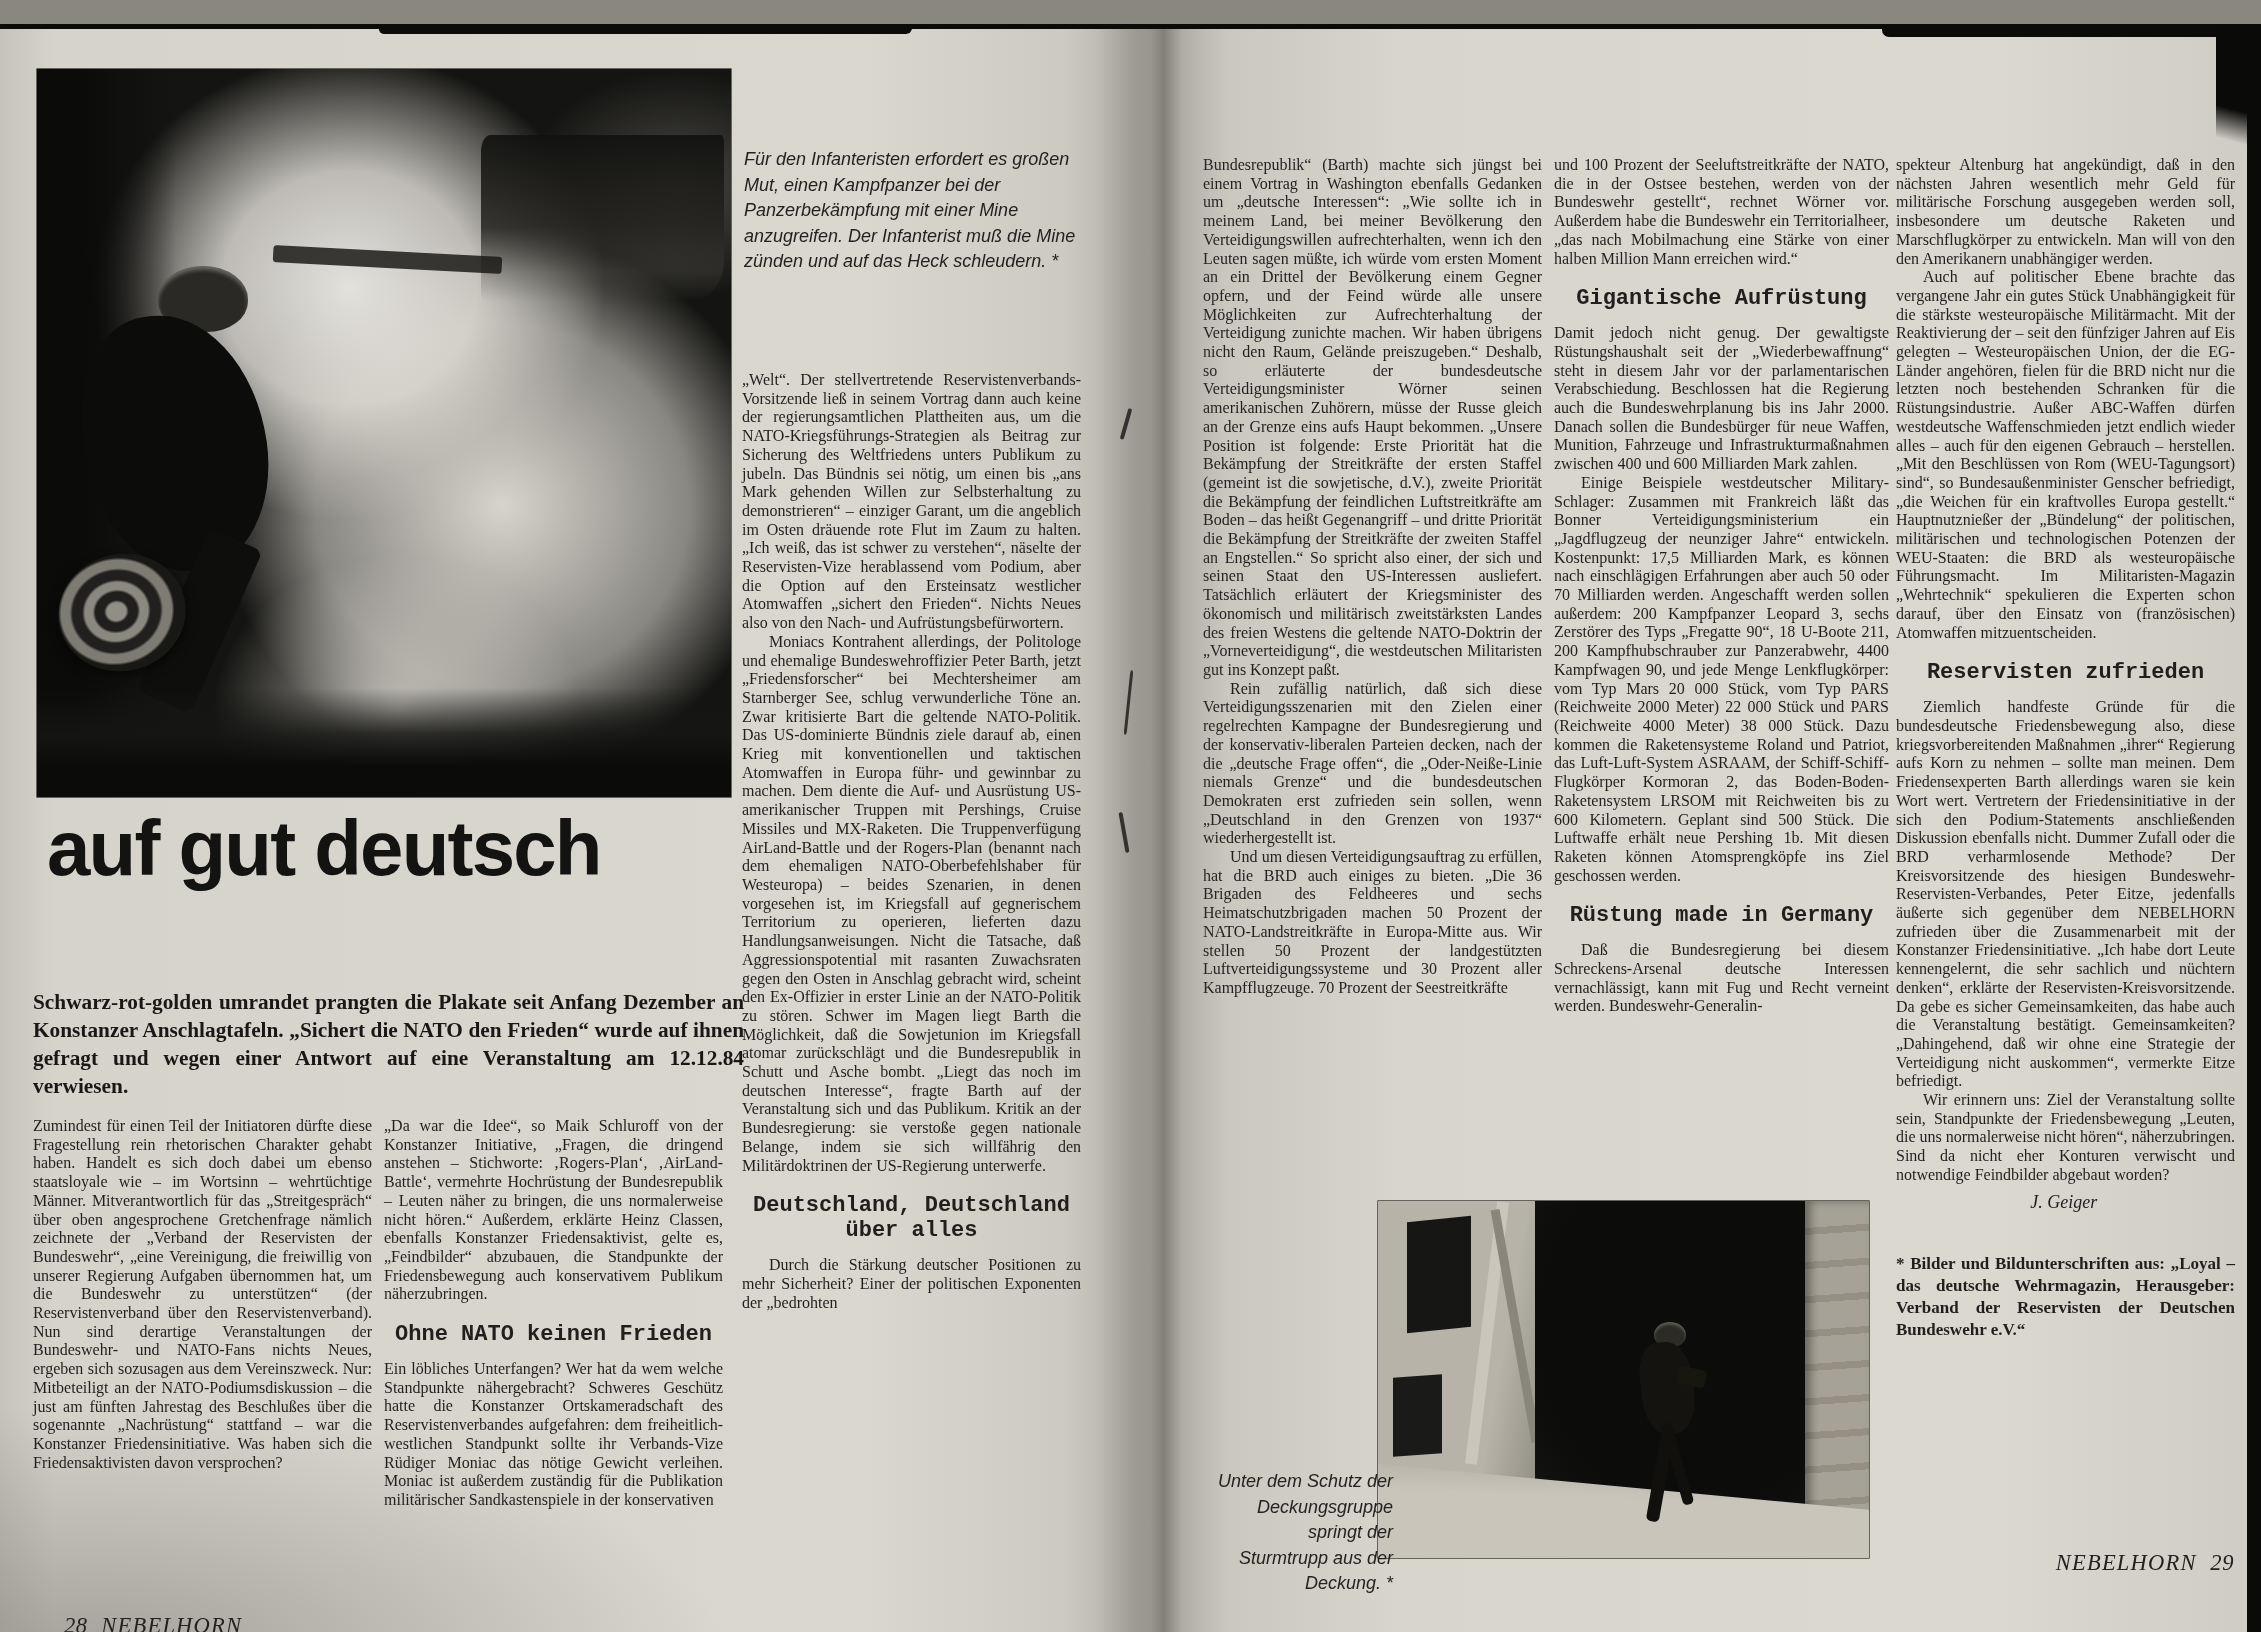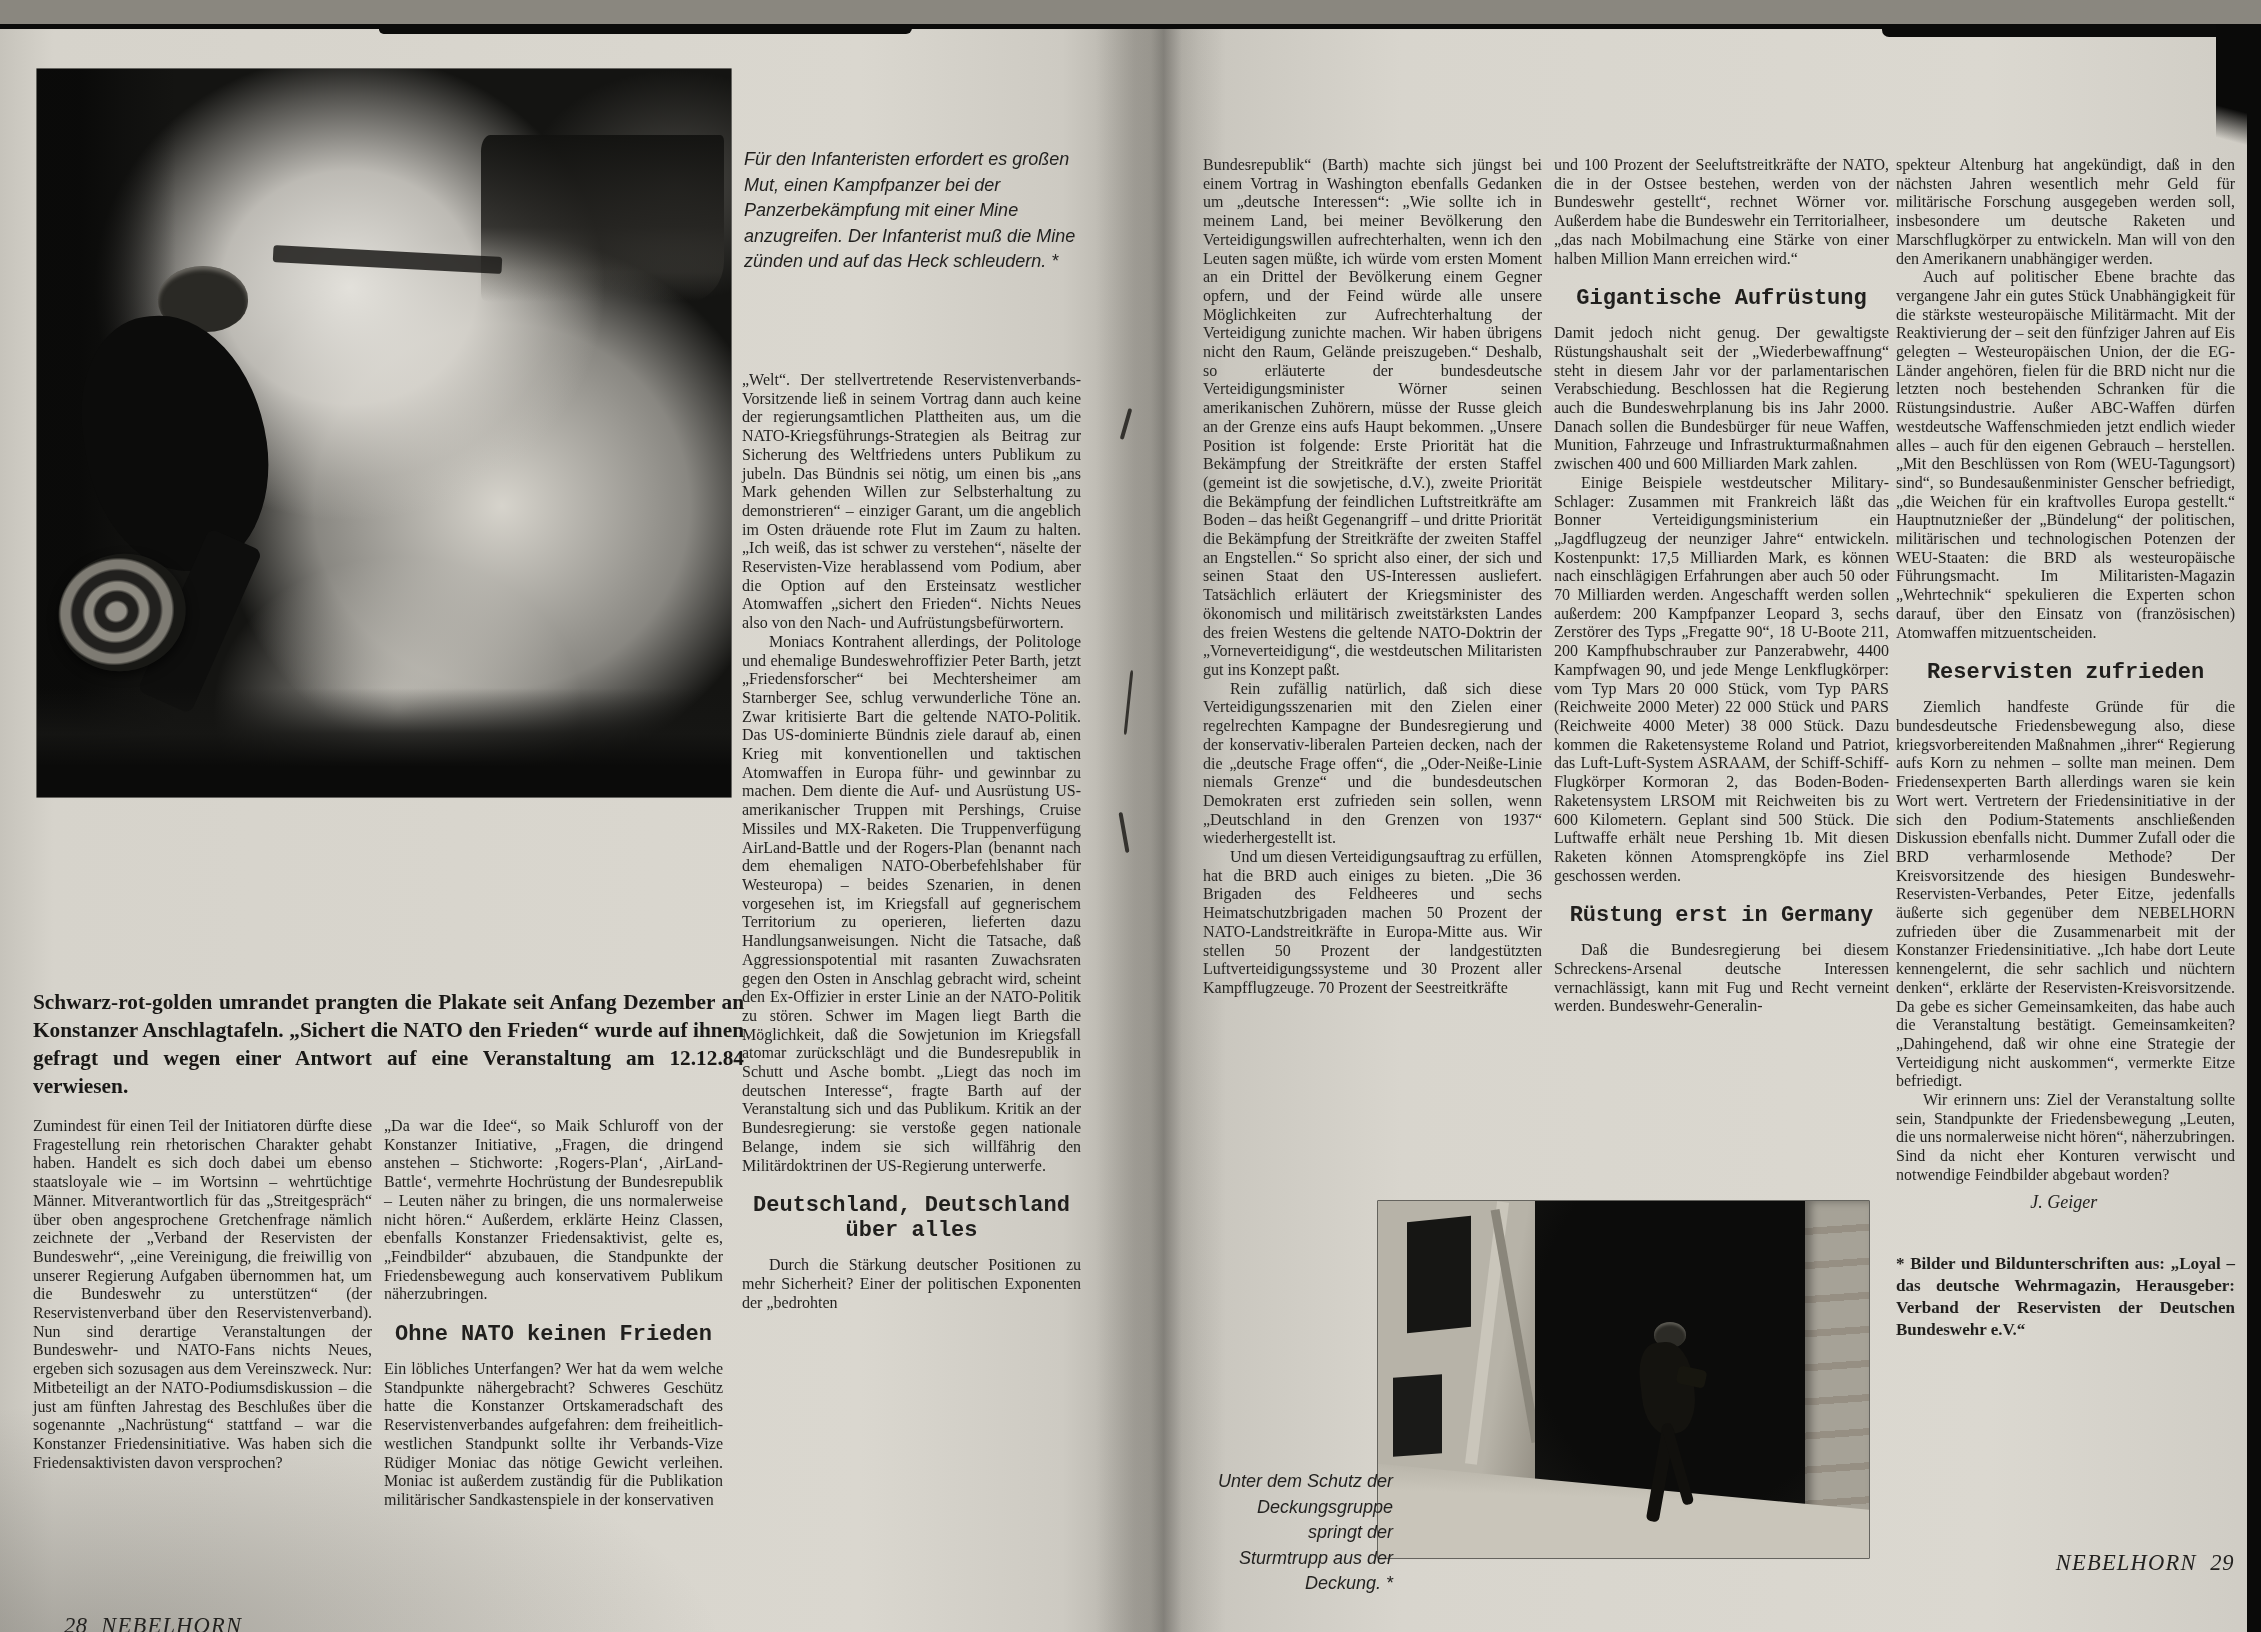--- a/index.html
+++ b/index.html
@@ -100,20 +100,21 @@
       <div class="p1-torso"></div>
       <div class="p1-leg"></div>
     </div>
     <div class="p1-mine"></div>
     <div class="p1-ground"></div>
   </div>
 
   <div class="caption cap1">Für den Infanteristen erfordert es großen Mut, einen Kampfpanzer bei der Panzerbekämpfung mit einer Mine anzugreifen. Der Infanterist muß die Mine zünden und auf das Heck schleudern. *</div>
 
   <div class="headline">
+    <div>auf gut deutsch</div>
   </div>
 
   <div class="standfirst">Schwarz-rot-golden umrandet prangten die Plakate seit Anfang Dezember an Konstanzer Anschlagtafeln. „Sichert die NATO den Frieden“ wurde auf ihnen gefragt und wegen einer Antwort auf eine Veranstaltung am 12.12.84 verwiesen.</div>
 
   <div class="colbox body" style="left:33px;top:1093px;width:339px;">
     <p>Zumindest für einen Teil der Initiatoren dürfte diese Fragestellung rein rhetorischen Charakter gehabt haben. Handelt es sich doch dabei um ebenso staatsloyale wie – im Wortsinn – wehrtüchtige Männer. Mitverantwortlich für das „Streitgespräch“ über oben angesprochene Gretchenfrage nämlich zeichnete der „Verband der Reservisten der Bundeswehr“, „eine Vereinigung, die freiwillig von unserer Regierung Aufgaben übernommen hat, um die Bundeswehr zu unterstützen“ (der Reservistenverband über den Reservistenverband). Nun sind derartige Veranstaltungen der Bundeswehr- und NATO-Fans nichts Neues, ergeben sich sozusagen aus dem Vereinszweck. Nur: Mitbeteiligt an der NATO-Podiumsdiskussion – die just am fünften Jahrestag des Beschlußes über die sogenannte „Nachrüstung“ stattfand – war die Konstanzer Friedensinitiative. Was haben sich die Friedensaktivisten davon versprochen?</p>
   </div>
 
   <div class="colbox body" style="left:384px;top:1093px;width:339px;">
     <p>„Da war die Idee“, so Maik Schluroff von der Konstanzer Initiative, „Fragen, die dringend anstehen – Stichworte: ‚Rogers-Plan‘, ‚AirLand-Battle‘, vermehrte Hochrüstung der Bundesrepublik – Leuten näher zu bringen, die uns normalerweise nicht hören.“ Außerdem, erklärte Heinz Classen, ebenfalls Konstanzer Friedensaktivist, gelte es, „Feindbilder“ abzubauen, die Standpunkte der Friedensbewegung auch konservativem Publikum näherzubringen.</p>
@@ -136,21 +137,21 @@
     <p>Bundesrepublik“ (Barth) machte sich jüngst bei einem Vortrag in Washington ebenfalls Gedanken um „deutsche Interessen“: „Wie sollte ich in meinem Land, bei meiner Bevölkerung den Verteidigungswillen aufrechterhalten, wenn ich den Leuten sagen müßte, ich würde vom ersten Moment an ein Drittel der Bevölkerung einem Gegner opfern, und der Feind würde alle unsere Möglichkeiten zur Aufrechterhaltung der Verteidigung zunichte machen. Wir haben übrigens nicht den Raum, Gelände preiszugeben.“ Deshalb, so erläuterte der bundesdeutsche Verteidigungsminister Wörner seinen amerikanischen Zuhörern, müsse der Russe gleich an der Grenze eins aufs Haupt bekommen. „Unsere Position ist folgende: Erste Priorität hat die Bekämpfung der Streitkräfte der ersten Staffel (gemeint ist die sowjetische, d.V.), zweite Priorität die Bekämpfung der feindlichen Luftstreitkräfte am Boden – das heißt Gegenangriff – und dritte Priorität die Bekämpfung der Streitkräfte der zweiten Staffel an Engstellen.“ So spricht also einer, der sich und seinen Staat den US-Interessen ausliefert. Tatsächlich erläutert der Kriegsminister des ökonomisch und militärisch zweitstärksten Landes des freien Westens die geltende NATO-Doktrin der „Vorneverteidigung“, die westdeutschen Militaristen gut ins Konzept paßt.</p>
     <p class="ind">Rein zufällig natürlich, daß sich diese Verteidigungsszenarien mit den Zielen einer regelrechten Kampagne der Bundesregierung und der konservativ-liberalen Parteien decken, nach der die „deutsche Frage offen“, die „Oder-Neiße-Linie niemals Grenze“ und die bundesdeutschen Demokraten erst zufrieden sein sollen, wenn „Deutschland in den Grenzen von 1937“ wiederhergestellt ist.</p>
     <p class="ind">Und um diesen Verteidigungsauftrag zu erfüllen, hat die BRD auch einiges zu bieten. „Die 36 Brigaden des Feldheeres und sechs Heimatschutzbrigaden machen 50 Prozent der NATO-Landstreitkräfte in Europa-Mitte aus. Wir stellen 50 Prozent der landgestützten Luftverteidigungssysteme und 30 Prozent aller Kampfflugzeuge. 70 Prozent der Seestreitkräfte</p>
   </div>
 
   <div class="colbox body" style="left:1554px;top:132px;width:335px;">
     <p>und 100 Prozent der Seeluftstreitkräfte der NATO, die in der Ostsee bestehen, werden von der Bundeswehr gestellt“, rechnet Wörner vor. Außerdem habe die Bundeswehr ein Territorialheer, „das nach Mobilmachung eine Stärke von einer halben Million Mann erreichen wird.“</p>
     <div class="subhead">Gigantische Aufrüstung</div>
     <p>Damit jedoch nicht genug. Der gewaltigste Rüstungshaushalt seit der „Wiederbewaffnung“ steht in diesem Jahr vor der parlamentarischen Verabschiedung. Beschlossen hat die Regierung auch die Bundeswehrplanung bis ins Jahr 2000. Danach sollen die Bundesbürger für neue Waffen, Munition, Fahrzeuge und Infrastrukturmaßnahmen zwischen 400 und 600 Milliarden Mark zahlen.</p>
     <p class="ind">Einige Beispiele westdeutscher Military-Schlager: Zusammen mit Frankreich läßt das Bonner Verteidigungsministerium ein „Jagdflugzeug der neunziger Jahre“ entwickeln. Kostenpunkt: 17,5 Milliarden Mark, es können nach einschlägigen Erfahrungen aber auch 50 oder 70 Milliarden werden. Angeschafft werden sollen außerdem: 200 Kampfpanzer Leopard 3, sechs Zerstörer des Typs „Fregatte 90“, 18 U-Boote 211, 200 Kampfhubschrauber zur Panzerabwehr, 4400 Kampfwagen 90, und jede Menge Lenkflugkörper: vom Typ Mars 20 000 Stück, vom Typ PARS (Reichweite 2000 Meter) 22 000 Stück und PARS (Reichweite 4000 Meter) 38 000 Stück. Dazu kommen die Raketensysteme Roland und Patriot, das Luft-Luft-System ASRAAM, der Schiff-Schiff-Flugkörper Kormoran 2, das Boden-Boden-Raketensystem LRSOM mit Reichweiten bis zu 600 Kilometern. Geplant sind 500 Stück. Die Luftwaffe erhält neue Pershing 1b. Mit diesen Raketen können Atomsprengköpfe ins Ziel geschossen werden.</p>
-    <div class="subhead">Rüstung erst in Germany</div>
+    <div class="subhead">Rüstung made in Germany</div>
     <p class="ind">Daß die Bundesregierung bei diesem Schreckens-Arsenal deutsche Interessen vernachlässigt, kann mit Fug und Recht verneint werden. Bundeswehr-Generalin-</p>
   </div>
 
   <div class="colbox body" style="left:1896px;top:132px;width:339px;">
     <p>spekteur Altenburg hat angekündigt, daß in den nächsten Jahren wesentlich mehr Geld für militärische Forschung ausgegeben werden soll, insbesondere um deutsche Raketen und Marschflugkörper zu entwickeln. Man will von den den Amerikanern unabhängiger werden.</p>
     <p class="ind">Auch auf politischer Ebene brachte das vergangene Jahr ein gutes Stück Unabhängigkeit für die stärkste westeuropäische Militärmacht. Mit der Reaktivierung der – seit den fünfziger Jahren auf Eis gelegten – Westeuropäischen Union, der die EG-Länder angehören, fielen für die BRD nicht nur die letzten noch bestehenden Schranken für die Rüstungsindustrie. Außer ABC-Waffen dürfen westdeutsche Waffenschmieden jetzt endlich wieder alles – auch für den eigenen Gebrauch – herstellen. „Mit den Beschlüssen von Rom (WEU-Tagungsort) sind“, so Bundesaußenminister Genscher befriedigt, „die Weichen für ein kraftvolles Europa gestellt.“ Hauptnutznießer der „Bündelung“ der politischen, militärischen und technologischen Potenzen der WEU-Staaten: die BRD als westeuropäische Führungsmacht. Im Militaristen-Magazin „Wehrtechnik“ spekulieren die Experten schon darauf, über den Einsatz von (französischen) Atomwaffen mitzuentscheiden.</p>
     <div class="subhead">Reservisten zufrieden</div>
     <p class="ind">Ziemlich handfeste Gründe für die bundesdeutsche Friedensbewegung also, diese kriegsvorbereitenden Maßnahmen „ihrer“ Regierung aufs Korn zu nehmen – sollte man meinen. Dem Friedensexperten Barth allerdings waren sie kein Wort wert. Vertretern der Friedensinitiative in der sich den Podium-Statements anschließenden Diskussion ebenfalls nicht. Dummer Zufall oder die BRD verharmlosende Methode? Der Kreisvorsitzende des hiesigen Bundeswehr-Reservisten-Verbandes, Peter Eitze, jedenfalls äußerte sich gegenüber dem NEBELHORN zufrieden über die Zusammenarbeit mit der Konstanzer Friedensinitiative. „Ich habe dort Leute kennengelernt, die sehr sachlich und nüchtern denken“, erklärte der Reservisten-Kreisvorsitzende. Da gebe es sicher Gemeinsamkeiten, das habe auch die Veranstaltung bestätigt. Gemeinsamkeiten? „Dahingehend, daß wir ohne eine Strategie der Verteidigung nicht auskommen“, vermerkte Eitze befriedigt.</p>
     <p class="ind">Wir erinnern uns: Ziel der Veranstaltung sollte sein, Standpunkte der Friedensbewegung „Leuten, die uns normalerweise nicht hören“, näherzubringen. Sind da nicht eher Konturen verwischt und notwendige Feindbilder abgebaut worden?</p>
     <div class="byline">J. Geiger</div>

